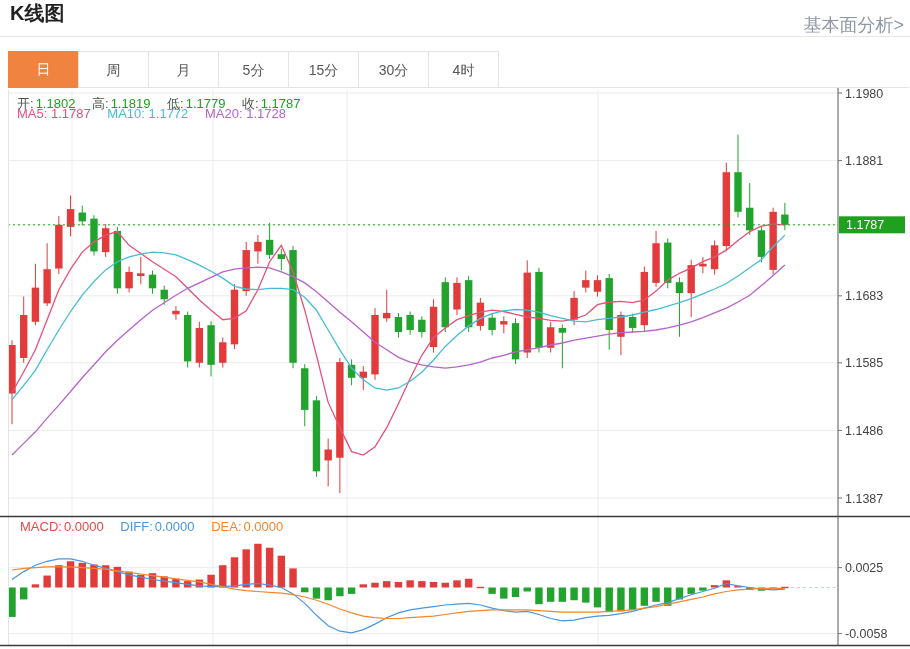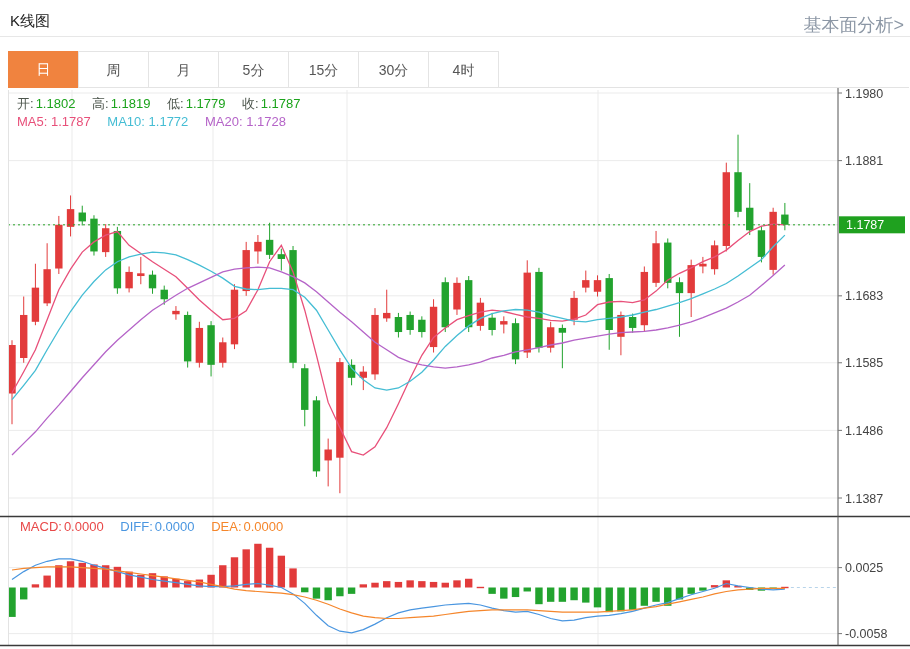--- a/index.html
+++ b/index.html
@@ -1,31 +1,31 @@
 <!DOCTYPE html>
 <html><head>
 <meta charset="utf-8">
 <style>
   html,body{margin:0;padding:0;background:#fff;width:910px;height:649px;overflow:hidden;
     font-family:"Liberation Sans","DejaVu Sans",sans-serif;}
   .page{position:relative;width:910px;height:649px;}
   .header{position:relative;height:36px;border-bottom:1px solid #e7e7e7;}
-  .page-title{display:inline-block;margin:12px 0 0 10px;font-size:15px;font-weight:normal;color:#222;}
+  .page-title{display:inline-block;margin:0 0 0 10px;font-size:20px;font-weight:bold;color:#222;}
   .analysis-link{position:absolute;right:6px;top:13px;font-size:18px;color:#8c97a5;text-decoration:none;cursor:pointer;}
   .tabbar{position:relative;display:flex;margin:14px 0 0 8px;width:901px;height:37px;box-sizing:border-box;
     border-bottom:1px solid #e3e3e3;}
   .tab{box-sizing:border-box;width:71px;height:37px;line-height:36px;text-align:center;font-size:14px;color:#555;
     background:#fff;border:1px solid #e4e4e4;margin-left:-1px;cursor:pointer;}
   .tab:first-child{margin-left:0;}
   .tab.active{color:#fff;border:none;line-height:37px;}
   .chart-wrap{position:relative;width:724px;height:561px;}
   #chart-svg{position:absolute;left:0;top:0;}
   .legend{position:absolute;font-size:13px;white-space:nowrap;z-index:3;}
   .legend-ohlc{left:17px;top:7px;}
-  .legend-ma{left:17px;top:26px;text-align:center;}
+  .legend-ma{left:17px;top:18px;text-align:center;}
   .legend-macd{left:20px;top:431px;}
   .lg{margin-right:13px;}
   .lg-label{color:#4d564d;}
   .lg-val{margin-left:2px;}
 </style>
 </head>
 <body>
 
 <div class="page">
 

